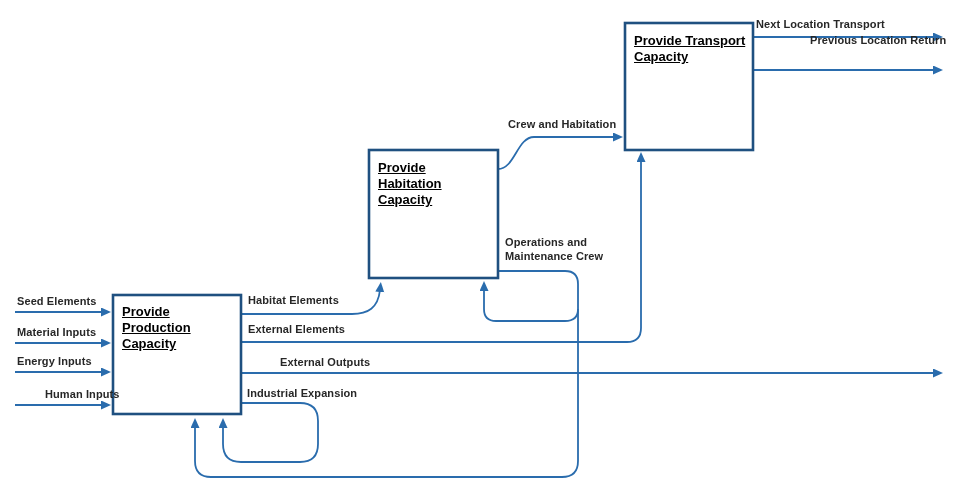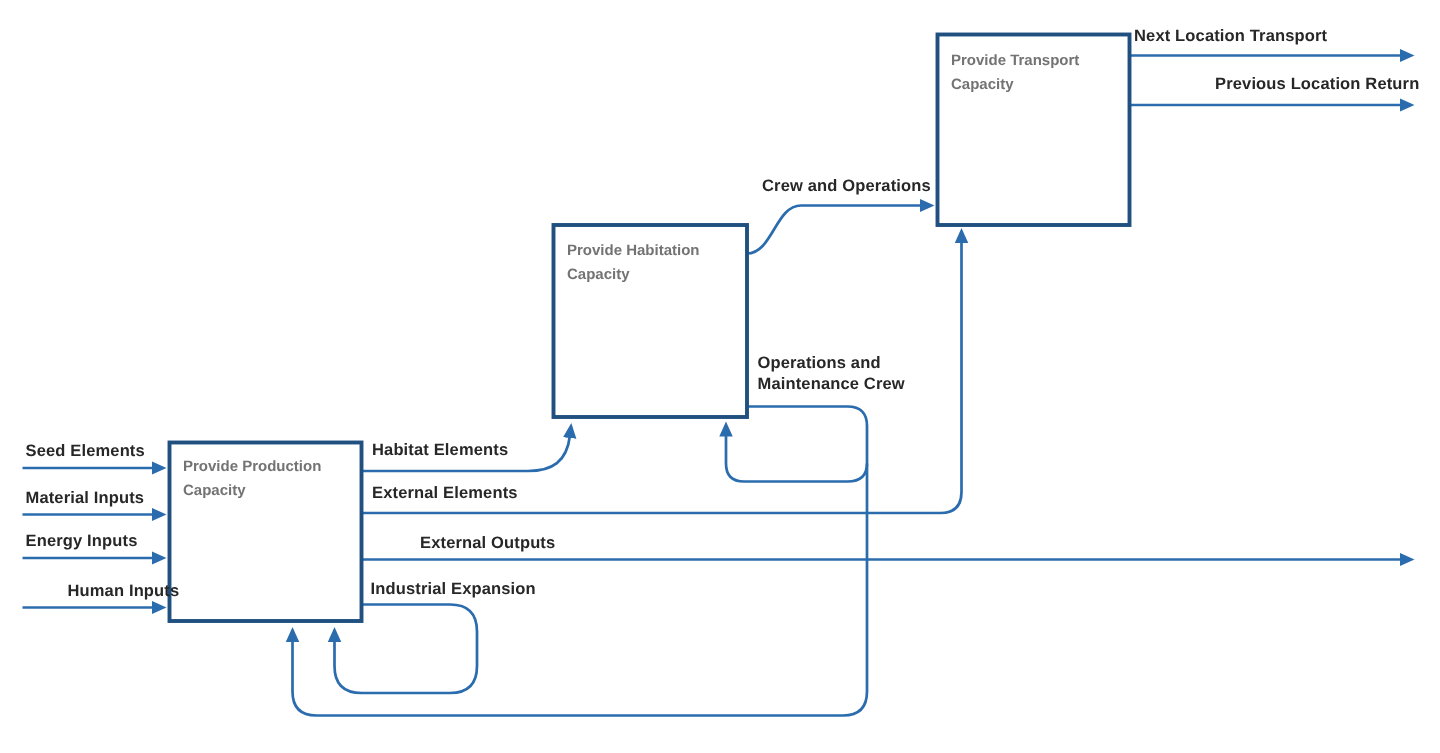--- a/index.html
+++ b/index.html
@@ -17,24 +17,25 @@
     font-size: 11px;
     font-weight: bold;
     color: #272727;
     letter-spacing: 0.1px;
     white-space: nowrap;
     line-height: 13px;
   }
   .flow-label.wrap { white-space: normal; }
   .box-title {
     position: absolute;
-    font-size: 10px;
+    font-size: 13px;
     font-weight: bold;
-    color: #737373;
+    color: #000000;
     line-height: 16px;
+    text-decoration: underline;
   }
 </style>
 </head>
 <body>
 
 <div class="canvas">
 
   <svg width="960" height="502" viewBox="0 0 960 502">
     <defs>
       <marker id="arrow" markerUnits="userSpaceOnUse" markerWidth="11" markerHeight="10" refX="2" refY="4.5" orient="auto">
@@ -81,22 +82,22 @@
   <div class="flow-label" style="left:17px; top:295px;">Seed Elements</div>
   <div class="flow-label" style="left:17px; top:326px;">Material Inputs</div>
   <div class="flow-label" style="left:17px; top:355px;">Energy Inputs</div>
   <div class="flow-label" style="left:17px; top:388px;margin-left:28px;">Human Inputs</div>
 
   <div class="flow-label" style="left:248px; top:294px;">Habitat Elements</div>
   <div class="flow-label" style="left:248px; top:323px;">External Elements</div>
   <div class="flow-label" style="left:252px; top:356px;padding-left:28px;">External Outputs</div>
   <div class="flow-label" style="left:247px; top:387px;text-align:right;">Industrial Expansion</div>
 
-  <div class="flow-label" style="left:508px; top:118px;">Crew and Operations</div>
+  <div class="flow-label" style="left:508px; top:118px;">Crew and Habitation</div>
   <div class="flow-label wrap" style="left:505px; top:235px; width:110px; line-height:14px;">
     <span>Operations and</span><br>
     <span>Maintenance Crew</span>
   </div>
 
   <div class="flow-label" style="left:756px; top:18px;">Next Location Transport</div>
-  <div class="flow-label" style="left:766px; top:50px;padding-left:44px;">Previous Location Return</div>
+  <div class="flow-label" style="left:766px; top:34px;padding-left:44px;">Previous Location Return</div>
 
 </div>
 
 </body></html>

